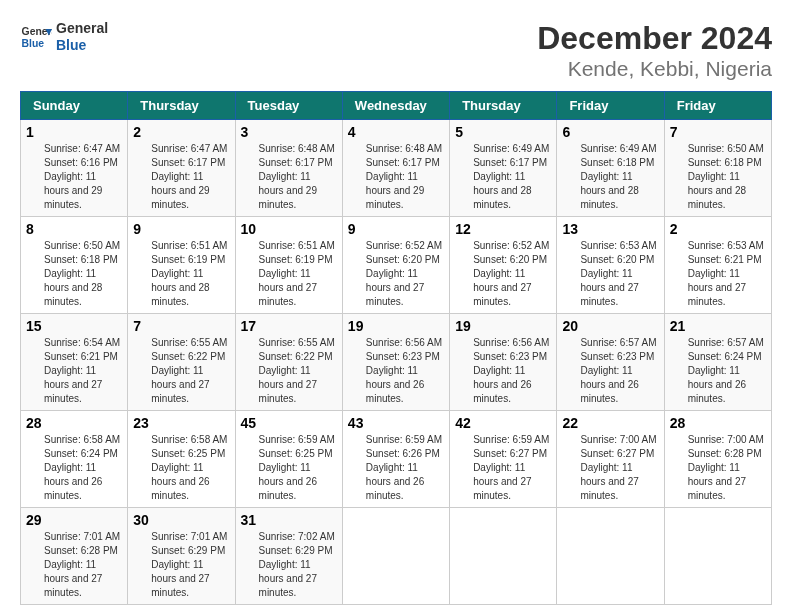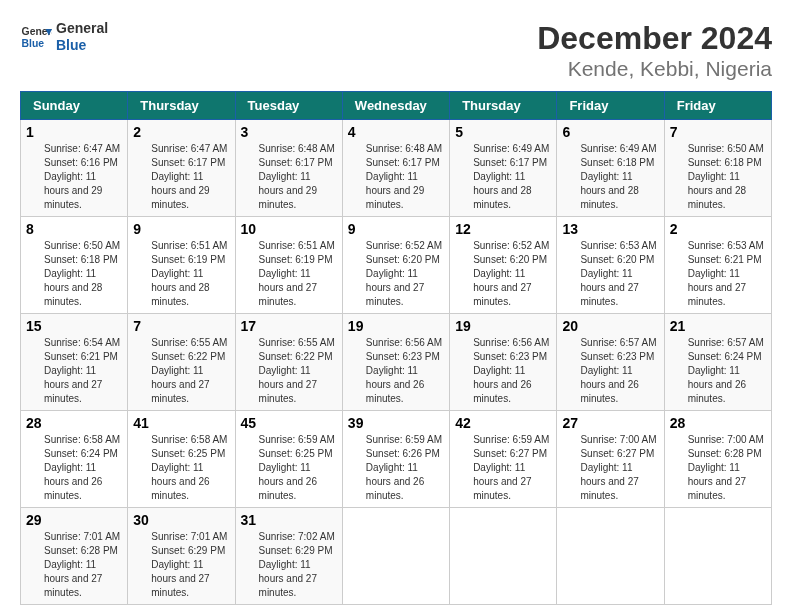--- a/index.html
+++ b/index.html
@@ -202,37 +202,37 @@
           <span class="day-num">21</span>
 <div class="day-info">Sunrise: 6:57 AM<br>Sunset: 6:24 PM<br>Daylight: 11 hours and 26 minutes.</div>
         </td>
       </tr>
       <tr>
         <td>
           <span class="day-num">28</span>
 <div class="day-info">Sunrise: 6:58 AM<br>Sunset: 6:24 PM<br>Daylight: 11 hours and 26 minutes.</div>
         </td>
         <td>
-          <span class="day-num">41</span>
+          <span class="day-num">23</span>
 <div class="day-info">Sunrise: 6:58 AM<br>Sunset: 6:25 PM<br>Daylight: 11 hours and 26 minutes.</div>
         </td>
         <td>
           <span class="day-num">45</span>
 <div class="day-info">Sunrise: 6:59 AM<br>Sunset: 6:25 PM<br>Daylight: 11 hours and 26 minutes.</div>
         </td>
         <td>
-          <span class="day-num">39</span>
+          <span class="day-num">43</span>
 <div class="day-info">Sunrise: 6:59 AM<br>Sunset: 6:26 PM<br>Daylight: 11 hours and 26 minutes.</div>
         </td>
         <td>
           <span class="day-num">42</span>
 <div class="day-info">Sunrise: 6:59 AM<br>Sunset: 6:27 PM<br>Daylight: 11 hours and 27 minutes.</div>
         </td>
         <td>
-          <span class="day-num">27</span>
+          <span class="day-num">22</span>
 <div class="day-info">Sunrise: 7:00 AM<br>Sunset: 6:27 PM<br>Daylight: 11 hours and 27 minutes.</div>
         </td>
         <td>
           <span class="day-num">28</span>
 <div class="day-info">Sunrise: 7:00 AM<br>Sunset: 6:28 PM<br>Daylight: 11 hours and 27 minutes.</div>
         </td>
       </tr>
       <tr>
         <td>
           <span class="day-num">29</span>

